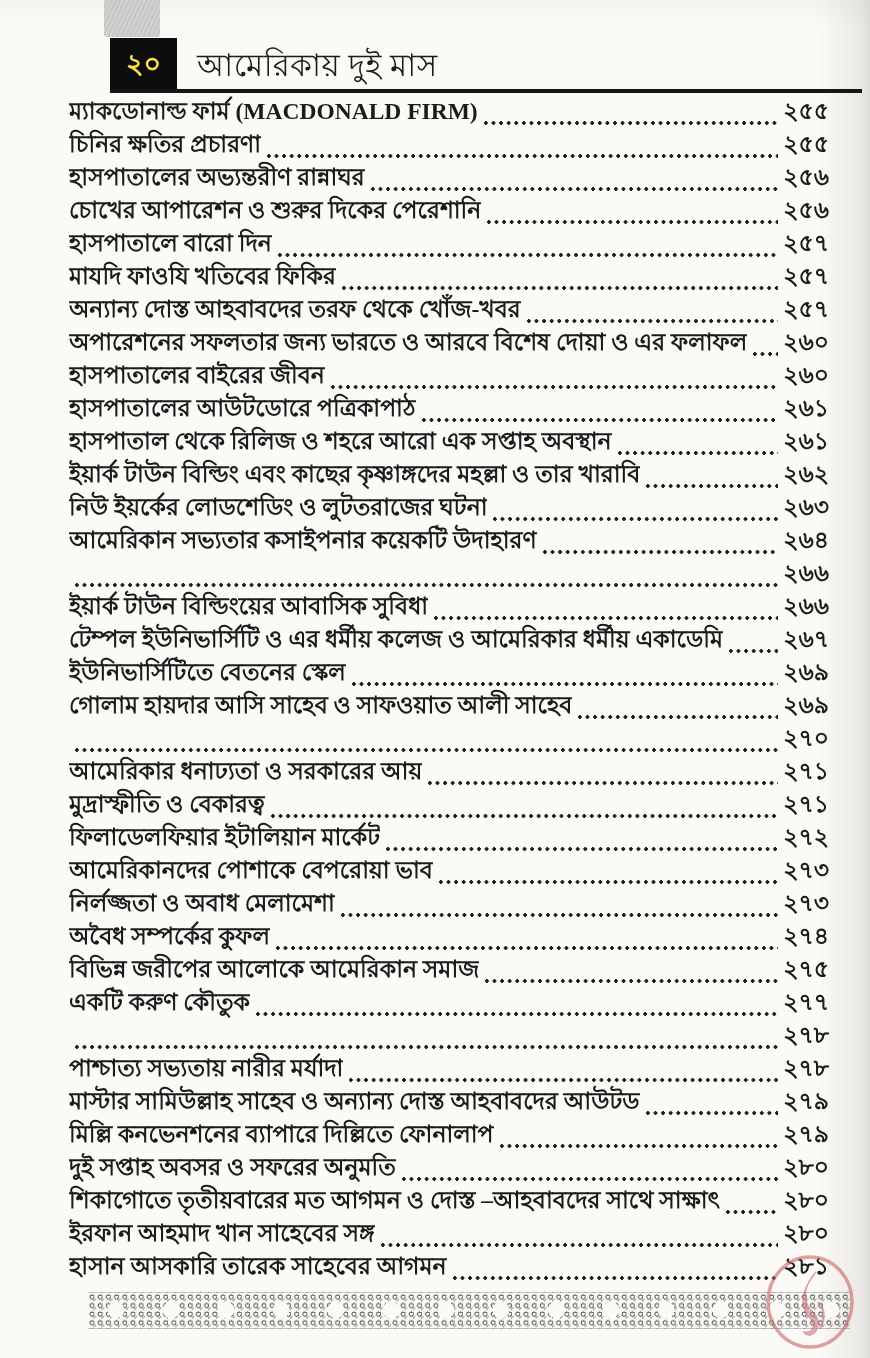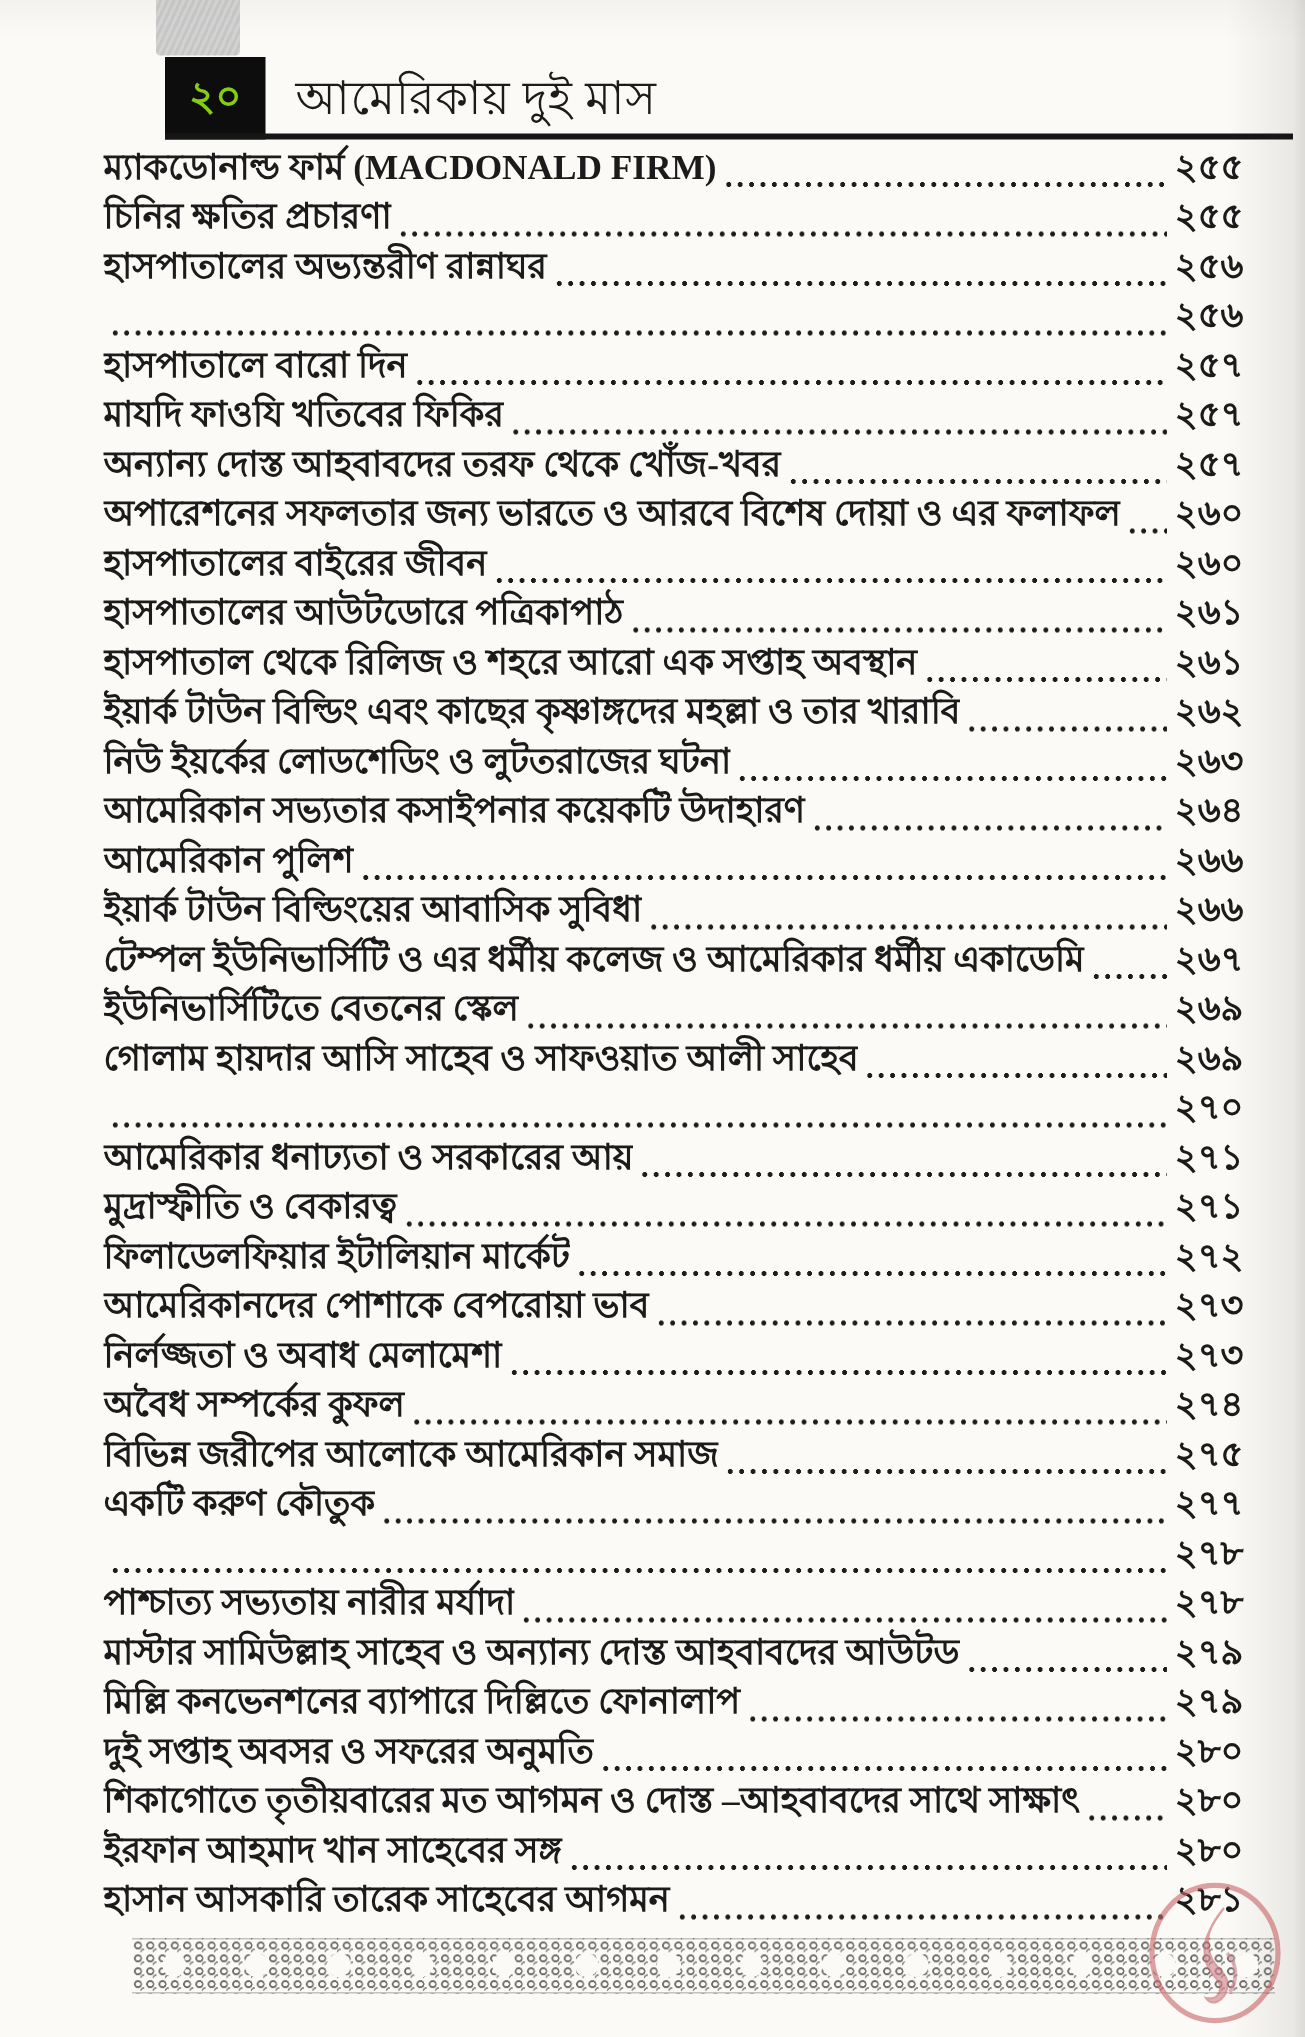--- a/index.html
+++ b/index.html
@@ -16,21 +16,21 @@
   }
   
   .smudge{
     position:absolute;left:104px;top:0;width:56px;height:37px;
     background:repeating-linear-gradient(115deg,#cbcbcb 0 2px,#bdbdbd 2px 4px);
     opacity:.85;border-radius:0 0 3px 3px;
   }
   
   .pagenum-box{
     position:absolute;left:110px;top:38px;width:67px;height:55px;
-    background:#0d0d0d;color:#84cc16;
+    background:#0d0d0d;color:#fde047;
     display:flex;align-items:center;justify-content:center;
     font-size:27px;font-weight:bold;
   }
   .book-title{
     position:absolute;left:197px;top:44px;height:46px;
     display:flex;align-items:center;
     font-size:31px;font-weight:normal;letter-spacing:.5px;
   }
   .header-rule{
     position:absolute;left:110px;top:89px;width:752px;height:4px;
@@ -98,20 +98,21 @@
         <span class="toc-page">২৫৫</span>
       </div>
 
       <div class="toc-row">
         <span class="toc-title">হাসপাতালের অভ্যন্তরীণ রান্নাঘর</span>
         <span class="leader"></span>
         <span class="toc-page">২৫৬</span>
       </div>
 
       <div class="toc-row">
+        <span class="toc-title">চোখের আপারেশন ও শুরুর দিকের পেরেশানি</span>
         <span class="leader"></span>
         <span class="toc-page">২৫৬</span>
       </div>
 
       <div class="toc-row">
         <span class="toc-title">হাসপাতালে বারো দিন</span>
         <span class="leader"></span>
         <span class="toc-page">২৫৭</span>
       </div>
 
@@ -163,21 +164,20 @@
         <span class="toc-page">২৬৩</span>
       </div>
 
       <div class="toc-row">
         <span class="toc-title">আমেরিকান সভ্যতার কসাইপনার কয়েকটি উদাহারণ</span>
         <span class="leader"></span>
         <span class="toc-page">২৬৪</span>
       </div>
 
       <div class="toc-row">
-        <span class="toc-title">আমেরিকান পুলিশ</span>
         <span class="leader"></span>
         <span class="toc-page">২৬৬</span>
       </div>
 
       <div class="toc-row">
         <span class="toc-title">ইয়ার্ক টাউন বিল্ডিংয়ের আবাসিক সুবিধা</span>
         <span class="leader"></span>
         <span class="toc-page">২৬৬</span>
       </div>
 

